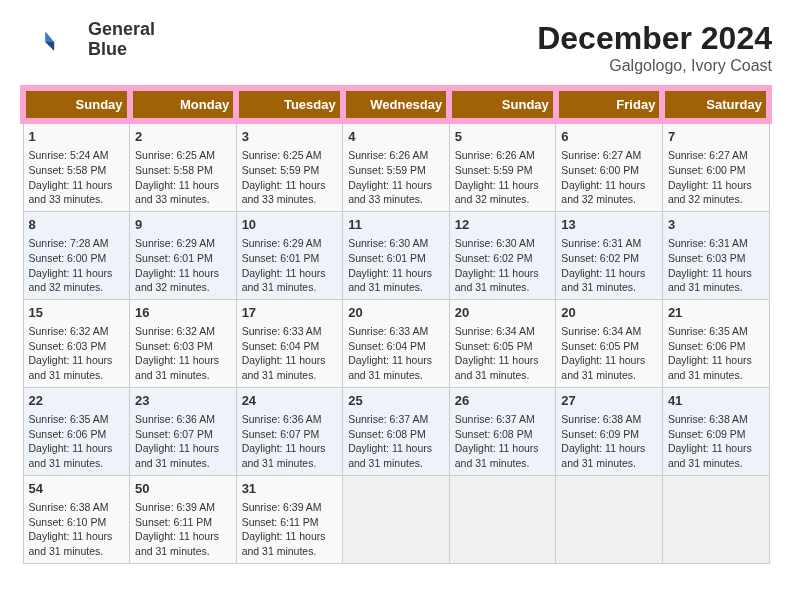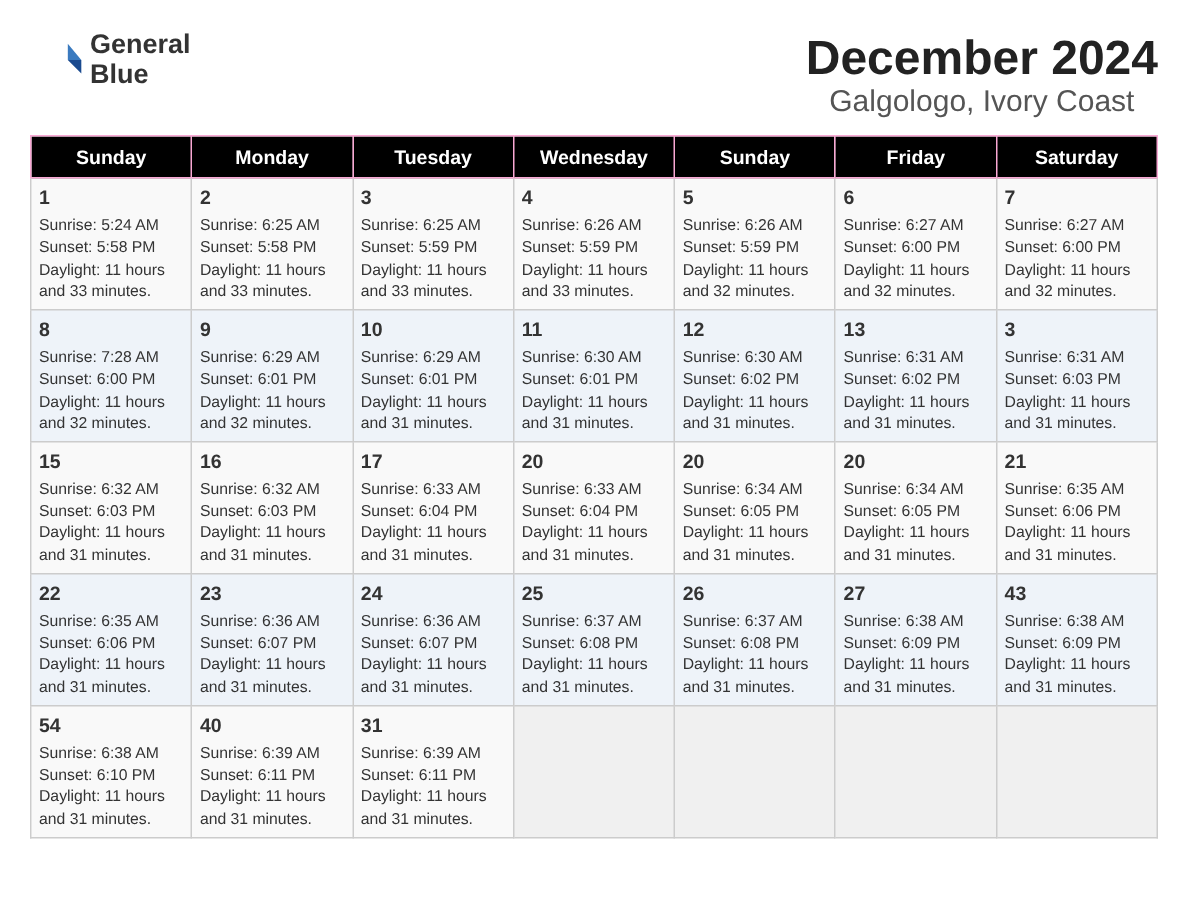--- a/index.html
+++ b/index.html
@@ -11,62 +11,63 @@
       padding: 20px;
     }
     .header {
       display: flex;
       justify-content: space-between;
       align-items: flex-start;
       margin-bottom: 10px;
     }
     .logo {
       display: flex;
-      align-items: center;
+      align-items: flex-end;
+      gap: 28px;
     }
     .logo-text {
       display: flex;
       flex-direction: column;
       font-size: 18px;
       font-weight: bold;
       color: #333;
       line-height: 1.1;
     }
     .logo-text span:first-child { color: #333; }
     .logo-icon {
       width: 36px;
       height: 36px;
       margin-right: 4px;
     }
     .title-block {
-      text-align: center;
+      text-align: right;
     }
     .title-block h1 {
       font-size: 32px;
       font-weight: bold;
       color: #222;
     }
     .title-block h2 {
-      font-size: 20px;
+      font-size: 16px;
       font-weight: normal;
       color: #555;
     }
     .calendar {
       width: 100%;
       border-collapse: collapse;
       font-size: 11px;
     }
     .calendar thead tr th {
-      background-color: #000000;
+      background-color: #a16207;
       color: #fff;
       padding: 6px 4px;
-      text-align: center;
+      text-align: right;
       font-size: 13px;
       font-weight: bold;
-      border: 1px solid #f9a8d4;
+      border: 6px solid #f9a8d4;
     }
     .calendar tbody tr td {
       border: 1px solid #ccc;
       vertical-align: top;
       padding: 4px 5px;
       width: calc(100% / 7);
       min-height: 70px;
       background: #fff;
       font-size: 10.5px;
       color: #333;
@@ -150,25 +151,25 @@
         <td><span class="day-number">20</span><span>Sunrise: 6:34 AM</span><br><span>Sunset: 6:05 PM</span><br><span>Daylight: 11 hours</span><br><span>and 31 minutes.</span><br></td>
         <td><span class="day-number">21</span><span>Sunrise: 6:35 AM</span><br><span>Sunset: 6:06 PM</span><br><span>Daylight: 11 hours</span><br><span>and 31 minutes.</span><br></td>
       </tr>
       <tr class="row-alt">
         <td><span class="day-number">22</span><span>Sunrise: 6:35 AM</span><br><span>Sunset: 6:06 PM</span><br><span>Daylight: 11 hours</span><br><span>and 31 minutes.</span><br></td>
         <td><span class="day-number">23</span><span>Sunrise: 6:36 AM</span><br><span>Sunset: 6:07 PM</span><br><span>Daylight: 11 hours</span><br><span>and 31 minutes.</span><br></td>
         <td><span class="day-number">24</span><span>Sunrise: 6:36 AM</span><br><span>Sunset: 6:07 PM</span><br><span>Daylight: 11 hours</span><br><span>and 31 minutes.</span><br></td>
         <td><span class="day-number">25</span><span>Sunrise: 6:37 AM</span><br><span>Sunset: 6:08 PM</span><br><span>Daylight: 11 hours</span><br><span>and 31 minutes.</span><br></td>
         <td><span class="day-number">26</span><span>Sunrise: 6:37 AM</span><br><span>Sunset: 6:08 PM</span><br><span>Daylight: 11 hours</span><br><span>and 31 minutes.</span><br></td>
         <td><span class="day-number">27</span><span>Sunrise: 6:38 AM</span><br><span>Sunset: 6:09 PM</span><br><span>Daylight: 11 hours</span><br><span>and 31 minutes.</span><br></td>
-        <td><span class="day-number">43</span><span>Sunrise: 6:38 AM</span><br><span>Sunset: 6:09 PM</span><br><span>Daylight: 11 hours</span><br><span>and 31 minutes.</span><br></td>
+        <td><span class="day-number">41</span><span>Sunrise: 6:38 AM</span><br><span>Sunset: 6:09 PM</span><br><span>Daylight: 11 hours</span><br><span>and 31 minutes.</span><br></td>
       </tr>
       <tr>
         <td><span class="day-number">54</span><span>Sunrise: 6:38 AM</span><br><span>Sunset: 6:10 PM</span><br><span>Daylight: 11 hours</span><br><span>and 31 minutes.</span><br></td>
-        <td><span class="day-number">40</span><span>Sunrise: 6:39 AM</span><br><span>Sunset: 6:11 PM</span><br><span>Daylight: 11 hours</span><br><span>and 31 minutes.</span><br></td>
+        <td><span class="day-number">50</span><span>Sunrise: 6:39 AM</span><br><span>Sunset: 6:11 PM</span><br><span>Daylight: 11 hours</span><br><span>and 31 minutes.</span><br></td>
         <td><span class="day-number">31</span><span>Sunrise: 6:39 AM</span><br><span>Sunset: 6:11 PM</span><br><span>Daylight: 11 hours</span><br><span>and 31 minutes.</span><br></td>
         <td class="empty-cell"></td>
         <td class="empty-cell"></td>
         <td class="empty-cell"></td>
         <td class="empty-cell"></td>
       </tr>
     </tbody>
 </table>
 
 </body></html>

